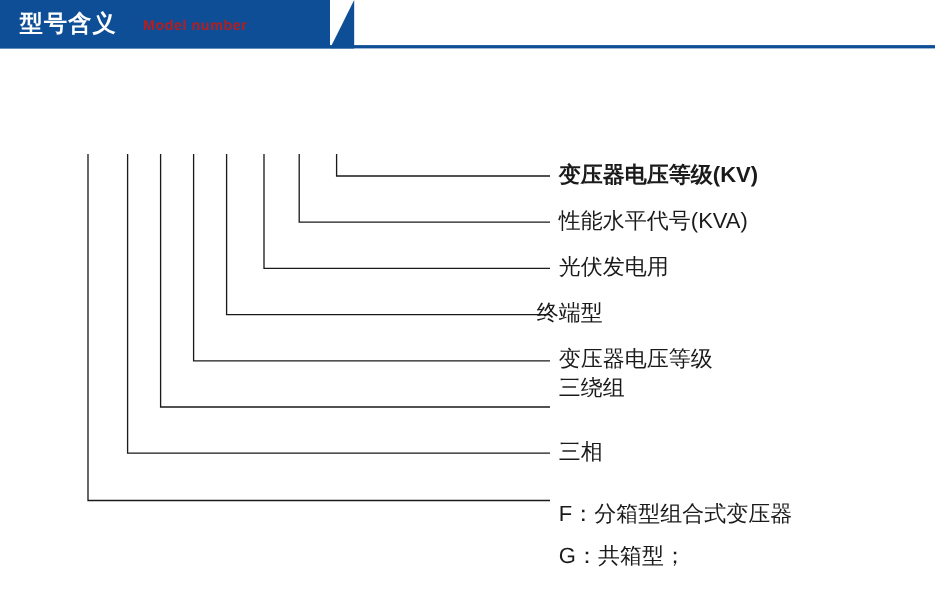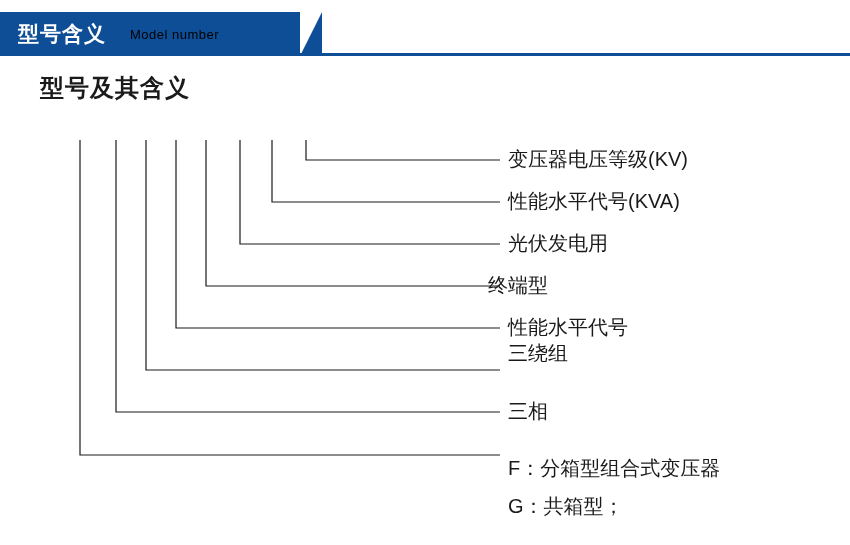--- a/index.html
+++ b/index.html
@@ -13,21 +13,21 @@
   #root {
     position: relative;
     width: 850px;
     height: 545px;
     background: #ffffff;
   }
 
   
   .header {
     position: absolute;
-    left: 0; top: 12px;
+    left: 0; top: 0;
     width: 768px; height: 44px;
   }
   .header-bar {
     position: absolute;
     left: 0; top: 0;
     width: 300px; height: 44px;
     background: #0e4e96;
   }
   .header-bar:after {
     content: "";
@@ -50,22 +50,22 @@
     font-size: 21px;
     font-weight: bold;
     color: #ffffff;
     letter-spacing: 1px;
     line-height: 26px;
   }
   .header-en {
     position: absolute;
     left: 130px; top: 15px;
     font-size: 13px;
-    font-weight: normal;
-    color: #000000;
+    font-weight: bold;
+    color: #b91c1c;
     line-height: 16px;
     letter-spacing: 0.5px;
   }
 
   
   .title-main {
     position: absolute;
     left: 40px; top: 72px;
     font-size: 24px;
     font-weight: bold;
@@ -103,40 +103,39 @@
 
 <div id="root">
 
   <div class="header">
     <div class="header-bar"></div>
     <div class="header-underline"></div>
     <div class="header-cn">型号含义</div>
     <div class="header-en">Model number</div>
   </div>
 
-  <div class="title-main">型号及其含义</div>
 
   <svg class="diagram" viewBox="0 0 850 545" width="850" height="545" xmlns="http://www.w3.org/2000/svg">
     <g id="leader-group" fill="none" stroke="#1a1a1a" stroke-width="1.2">
         <polyline points="306,140 306,160 500,160" stroke="#1a1a1a" stroke-width="1.2" fill="none"></polyline>
         <polyline points="272,140 272,202 500,202" stroke="#1a1a1a" stroke-width="1.2" fill="none"></polyline>
         <polyline points="240,140 240,244 500,244" stroke="#1a1a1a" stroke-width="1.2" fill="none"></polyline>
         <polyline points="206,140 206,286 500,286" stroke="#1a1a1a" stroke-width="1.2" fill="none"></polyline>
         <polyline points="176,140 176,328 500,328" stroke="#1a1a1a" stroke-width="1.2" fill="none"></polyline>
         <polyline points="146,140 146,370 500,370" stroke="#1a1a1a" stroke-width="1.2" fill="none"></polyline>
         <polyline points="116,140 116,412 500,412" stroke="#1a1a1a" stroke-width="1.2" fill="none"></polyline>
         <polyline points="80,140 80,455 500,455" stroke="#1a1a1a" stroke-width="1.2" fill="none"></polyline>
       </g>
   </svg>
 
   <div id="labels">
-      <div class="label" style="left: 508px; top: 147px;">变压器电压等级(KV)</div>
+      <div class="label" style="left: 508px; top: 147px; font-weight: bold;">变压器电压等级(KV)</div>
       <div class="label" style="left: 508px; top: 189px;">性能水平代号(KVA)</div>
       <div class="label" style="left: 508px; top: 231px; text-align: center;">光伏发电用</div>
       <div class="label" style="left: 488px; top: 273px;">终端型</div>
-      <div class="label" style="left: 508px; top: 315px;">性能水平代号</div>
+      <div class="label" style="left: 508px; top: 315px;">变压器电压等级</div>
       <div class="label" style="left: 508px; top: 341px;">三绕组</div>
       <div class="label" style="left: 508px; top: 399px;">三相</div>
       <div class="label" style="left: 508px; top: 464px; margin-top: 30px;">G：共箱型；</div>
       <div class="label" style="left: 508px; top: 456px;">F：分箱型组合式变压器</div>
     </div>
 
 </div>
 
 </body></html>

